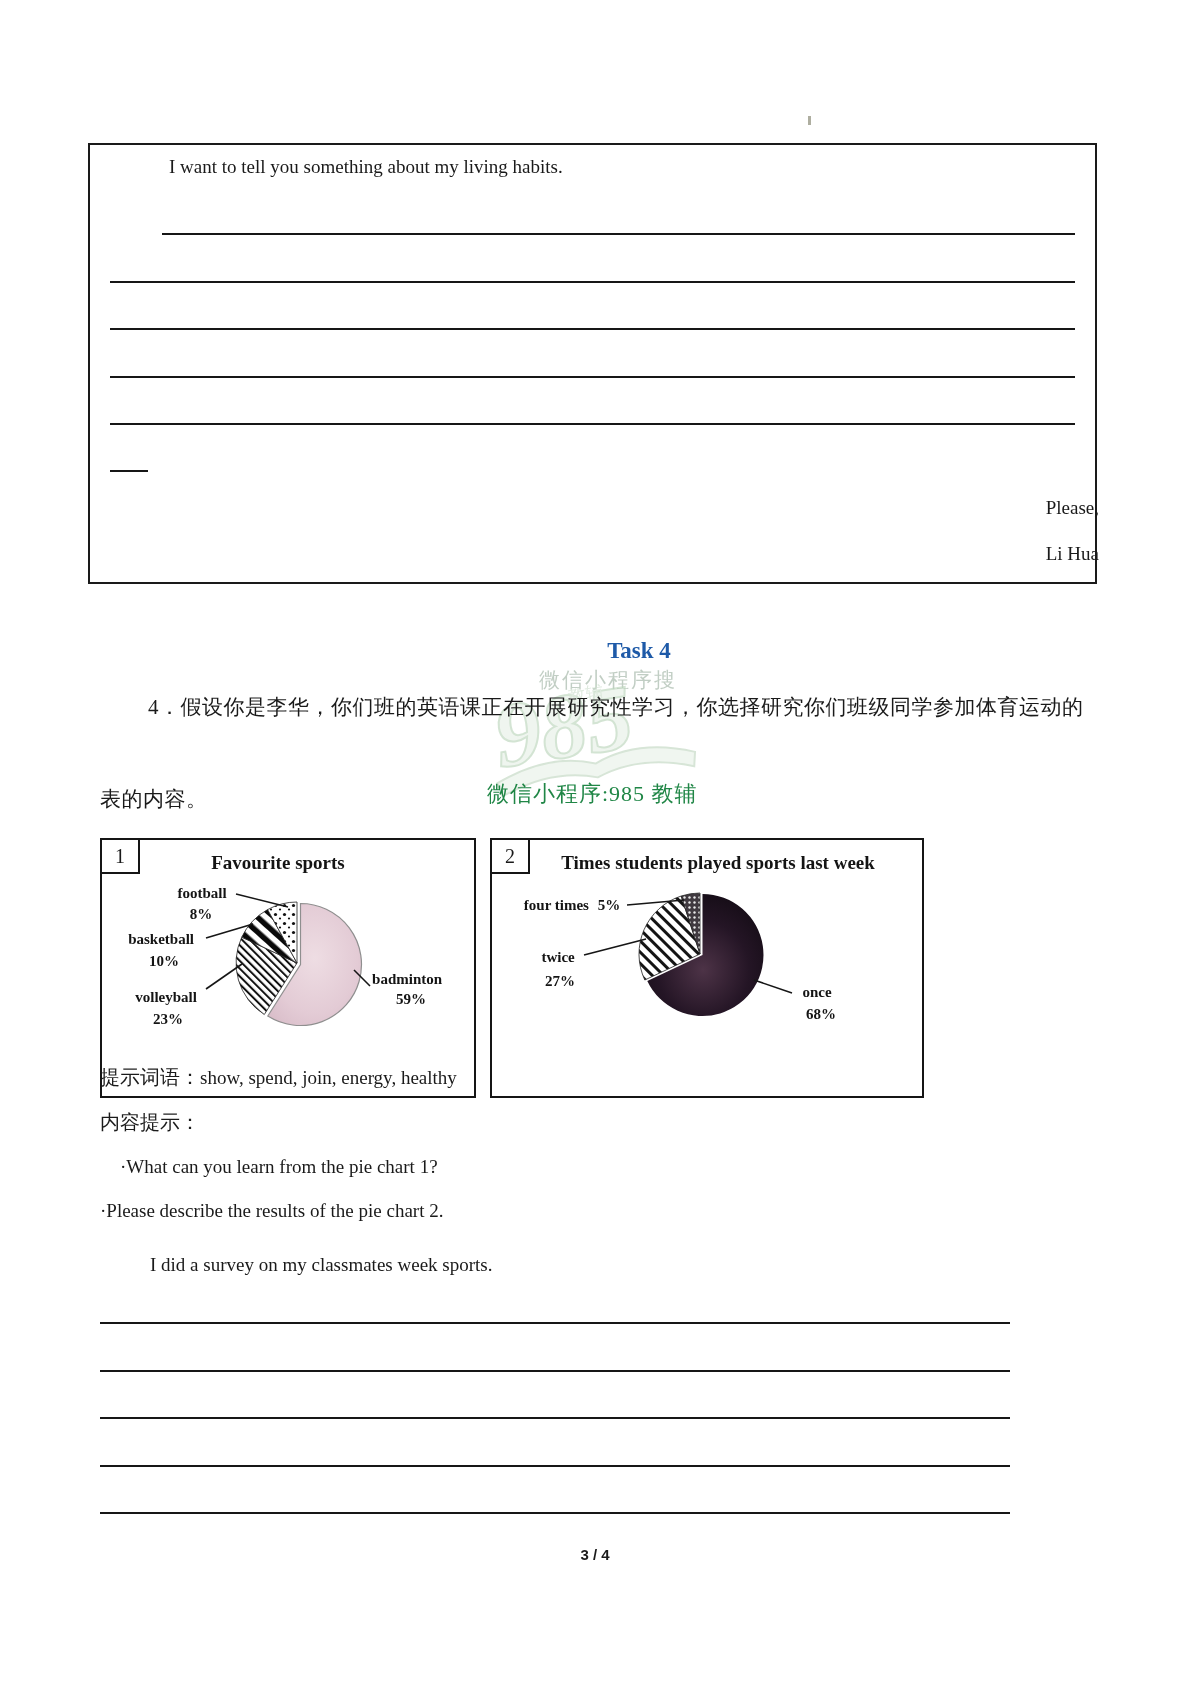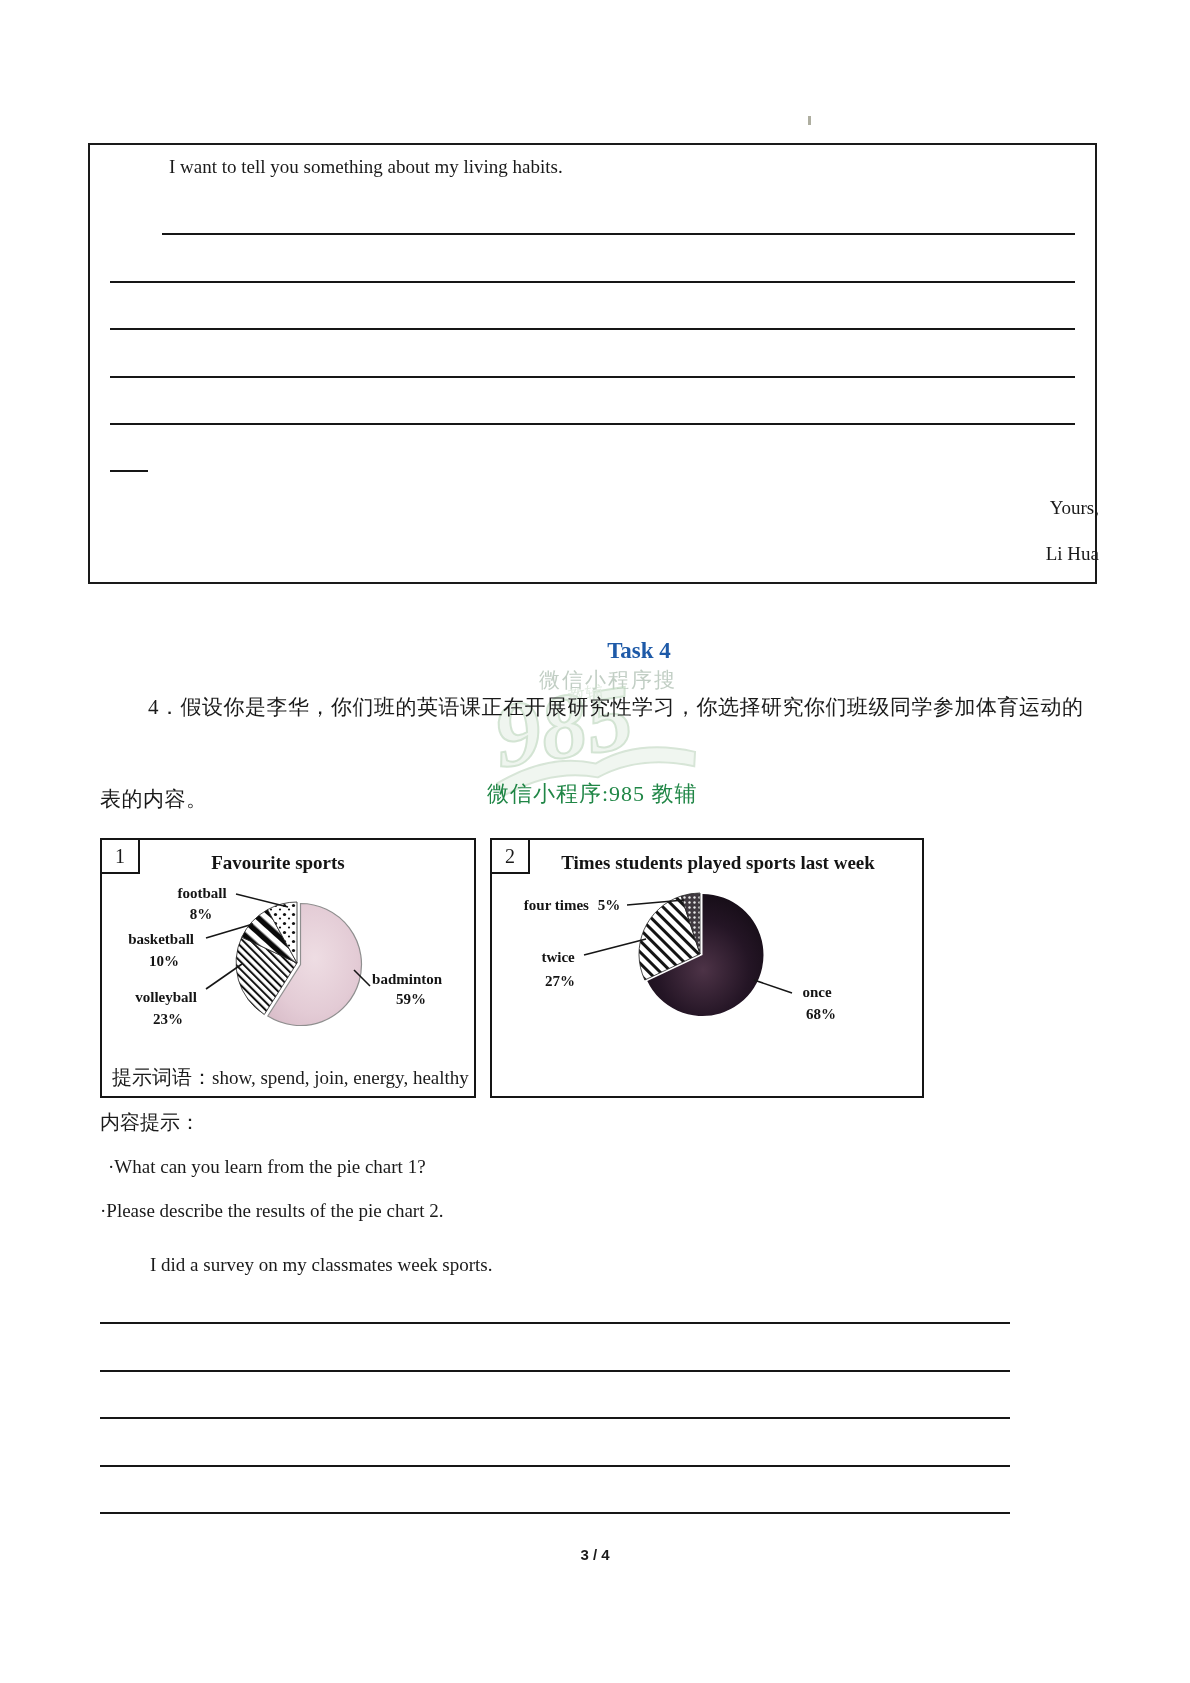--- a/index.html
+++ b/index.html
@@ -46,21 +46,21 @@
   <div class="abs" id="stray-mark"></div>
 
   <div class="abs" id="letter-box">
     <div class="abs serif19" style="left:70px;top:9px;">I want to tell you something about my living habits.</div>
     <div class="abs wline" style="left:72px;top:88px;width:913px;"></div>
     <div class="abs wline" style="left:20px;top:136px;width:965px;"></div>
     <div class="abs wline" style="left:20px;top:183px;width:965px;"></div>
     <div class="abs wline" style="left:20px;top:231px;width:965px;"></div>
     <div class="abs wline" style="left:20px;top:278px;width:965px;"></div>
     <div class="abs wline" style="left:20px;top:325px;width:38px;"></div>
-    <div class="abs serif19 right-sig" style="left:820px;top:350px;">Yours,</div>
+    <div class="abs serif19 right-sig" style="left:820px;top:350px;">Please,</div>
     <div class="abs serif19 right-sig" style="left:820px;top:396px;">Li Hua</div>
   </div>
 
   <div class="abs" id="task-heading" style="color:#1e5aa8;padding-left:44px;">Task 4</div>
 
   <div class="abs wm" id="wm-top">微信小程序搜</div>
   <svg class="abs wm" id="wm-logo" width="270" height="160" viewBox="0 0 270 160">
     <g transform="rotate(-9 135 80)">
       <text x="40" y="105" font-family="Liberation Serif, serif" font-style="italic" font-weight="bold" font-size="92" fill="#e7f1e7" stroke="#bdd6bd" stroke-width="2">985</text>
       <text x="118" y="52" font-size="18" fill="#cfe0cf">教辅</text>
@@ -160,25 +160,25 @@
         <tspan x="68" y="122">twice</tspan>
         <tspan x="68" y="146">27%</tspan>
       </text>
       <text class="clabel" text-anchor="middle">
         <tspan x="327" y="157">once</tspan>
         <tspan x="329" y="179">68%</tspan>
       </text>
     </svg>
   </div>
 
-  <div class="abs hintline" style="left:112px;top:1063px;text-align:center;">
+  <div class="abs hintline" style="left:100px;top:1063px;text-align:center;">
     <span>提示词语：</span><span class="en">show, spend, join, energy, healthy</span>
   </div>
   <div class="abs hintline" style="left:100px;top:1108px;">内容提示：</div>
-  <div class="abs en" style="left:108px;top:1156px;font-family:Liberation Serif, serif;">·What can you learn from the pie chart 1?</div>
+  <div class="abs en" style="left:120px;top:1156px;font-family:Liberation Serif, serif;">·What can you learn from the pie chart 1?</div>
   <div class="abs en" style="left:100px;top:1200px;">·Please describe the results of the pie chart 2.</div>
   <div class="abs en" style="left:150px;top:1254px;">I did a survey on my classmates week sports.</div>
 
   <div class="abs wline" style="left:100px;top:1322px;width:910px;"></div>
   <div class="abs wline" style="left:100px;top:1370px;width:910px;"></div>
   <div class="abs wline" style="left:100px;top:1417px;width:910px;"></div>
   <div class="abs wline" style="left:100px;top:1465px;width:910px;"></div>
   <div class="abs wline" style="left:100px;top:1512px;width:910px;"></div>
 
   <div class="abs" id="page-num">3 / 4</div>

